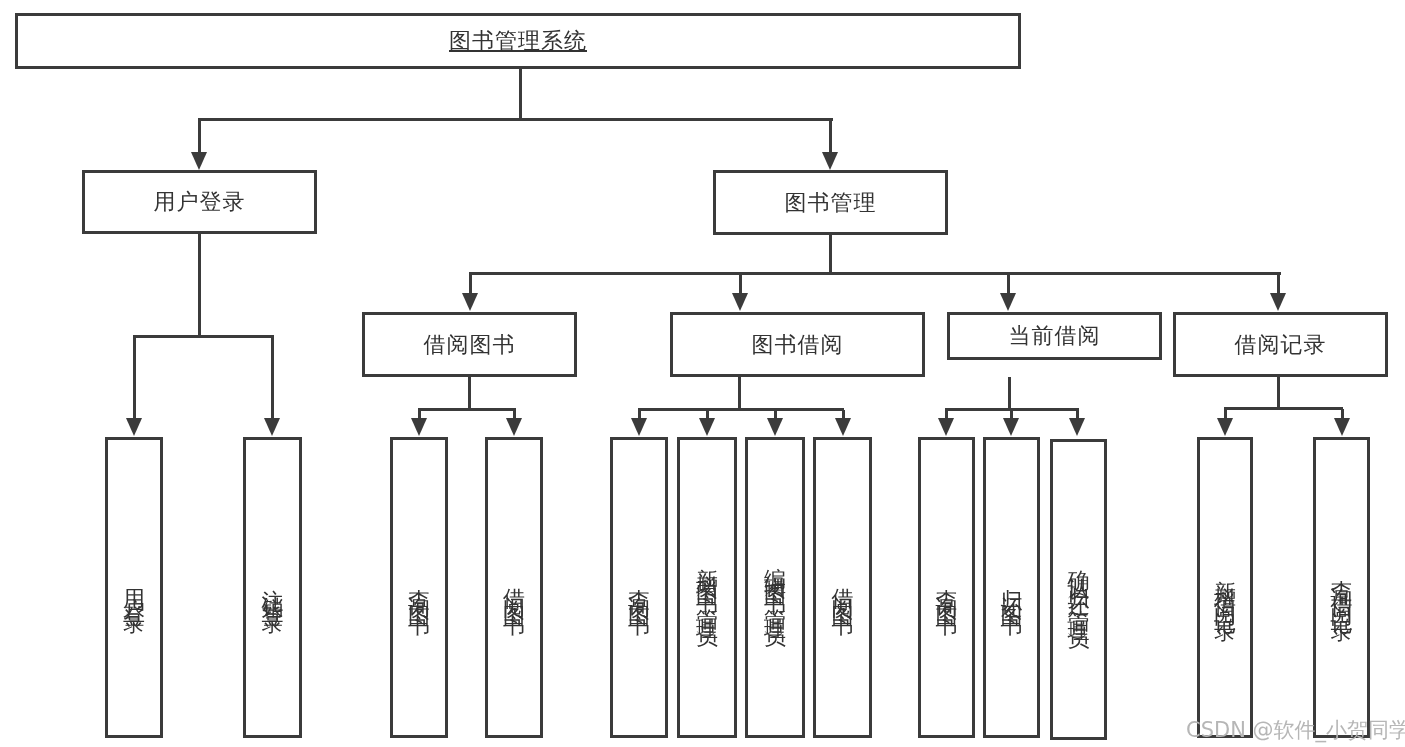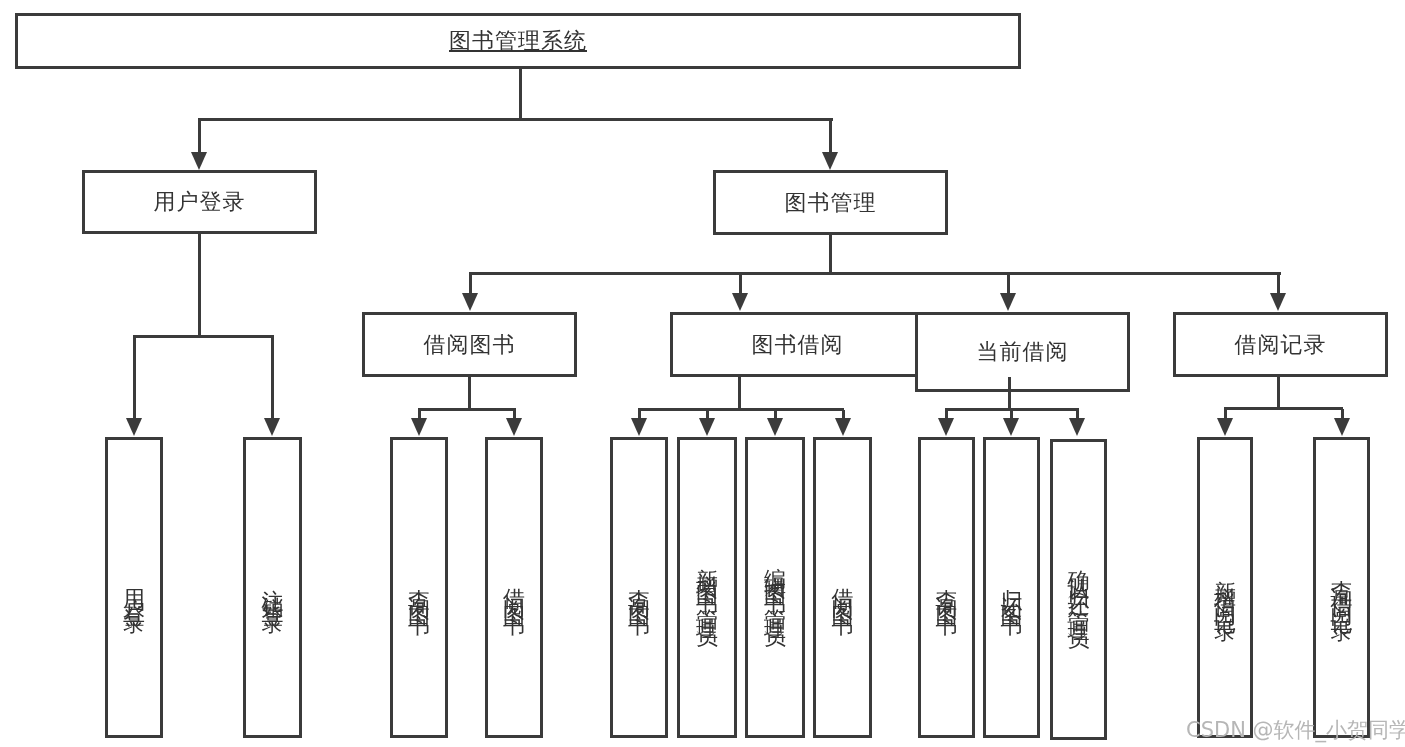--- a/index.html
+++ b/index.html
@@ -68,21 +68,21 @@
   <div class="ah" style="left:1000px;top:293px;"></div>
   <div class="ln" style="left:1277px;top:274px;width:3px;height:20px;"></div>
   <div class="ah" style="left:1270px;top:293px;"></div>
 
   <div class="node hbox" style="left:362px;top:312px;width:215px;height:65px;">
     <span>借阅图书</span>
   </div>
   <div class="node hbox" style="left:632px;top:312px;width:255px;height:65px;margin-left:38px;">
     <span>图书借阅</span>
   </div>
-  <div class="node hbox" style="left:915px;top:312px;width:215px;height:80px;">
+  <div class="node hbox" style="left:947px;top:312px;width:215px;height:48px;">
     <span>当前借阅</span>
   </div>
   <div class="node hbox" style="left:1173px;top:312px;width:215px;height:65px;">
     <span>借阅记录</span>
   </div>
 
   <div class="ln" style="left:468px;top:377px;width:3px;height:32px;"></div>
   <div class="ln" style="left:418px;top:408px;width:98px;height:3px;"></div>
   <div class="ln" style="left:418px;top:410px;width:3px;height:10px;"></div>
   <div class="ah" style="left:411px;top:418px;"></div>

